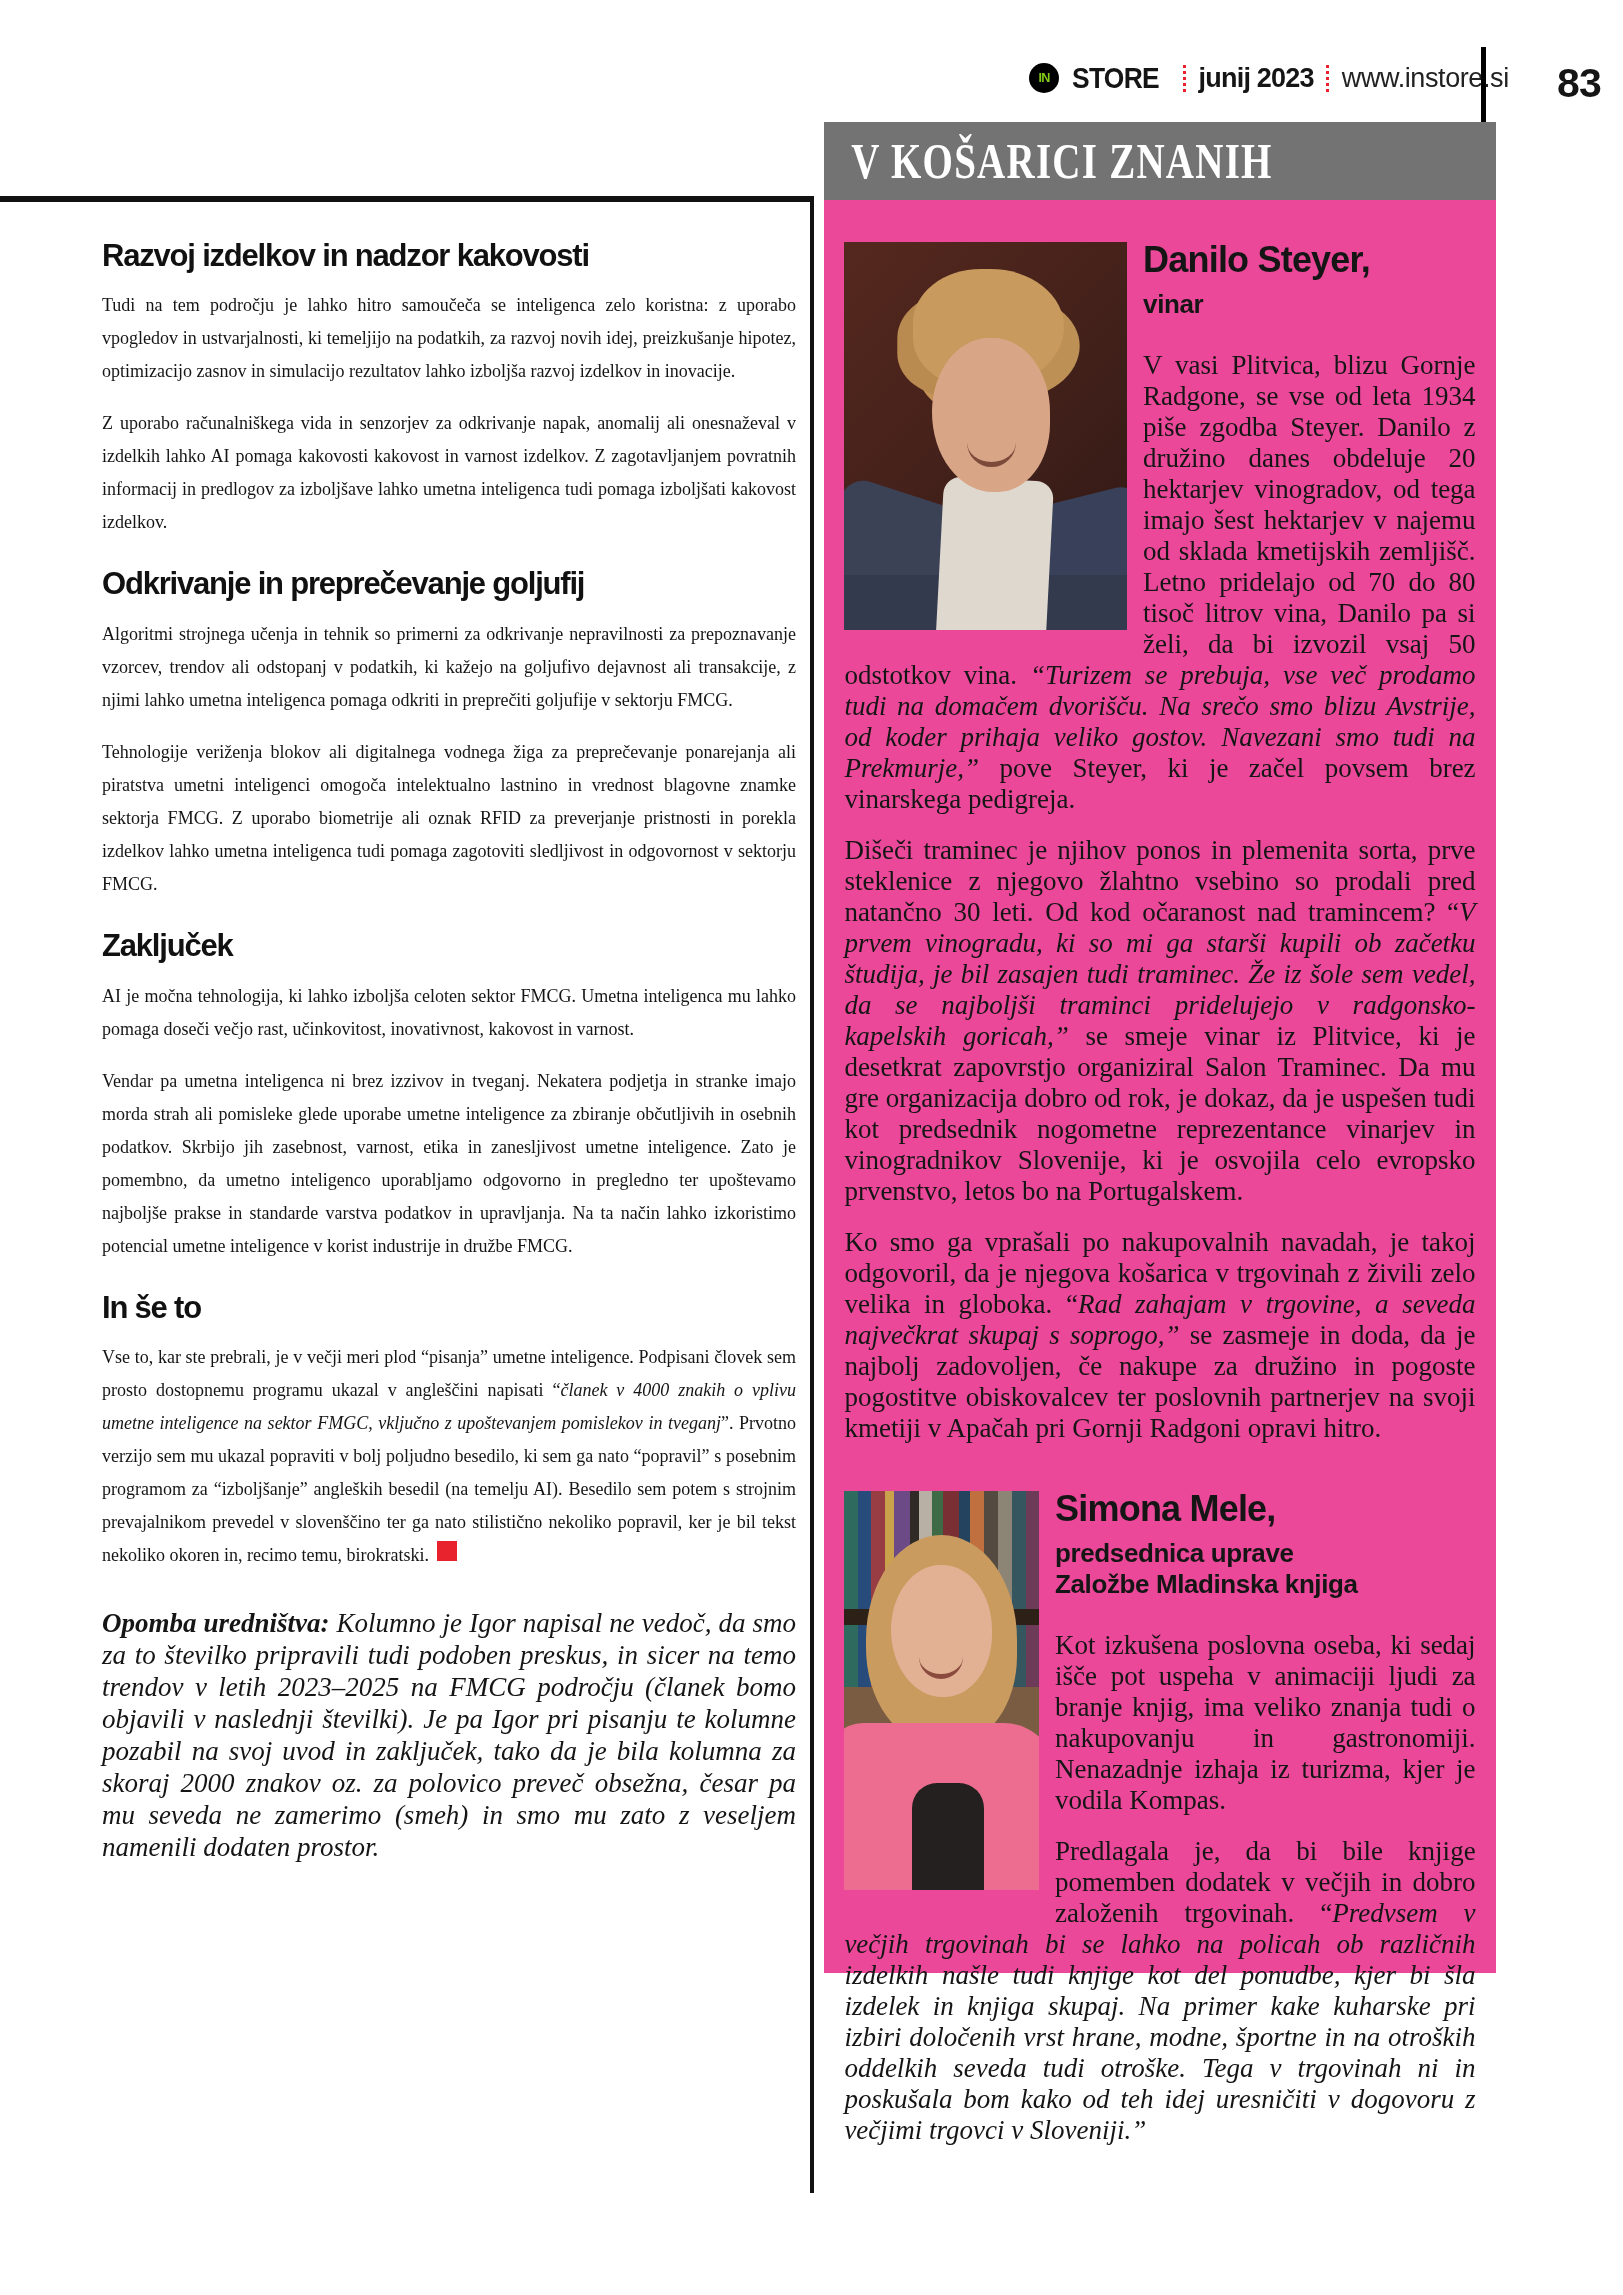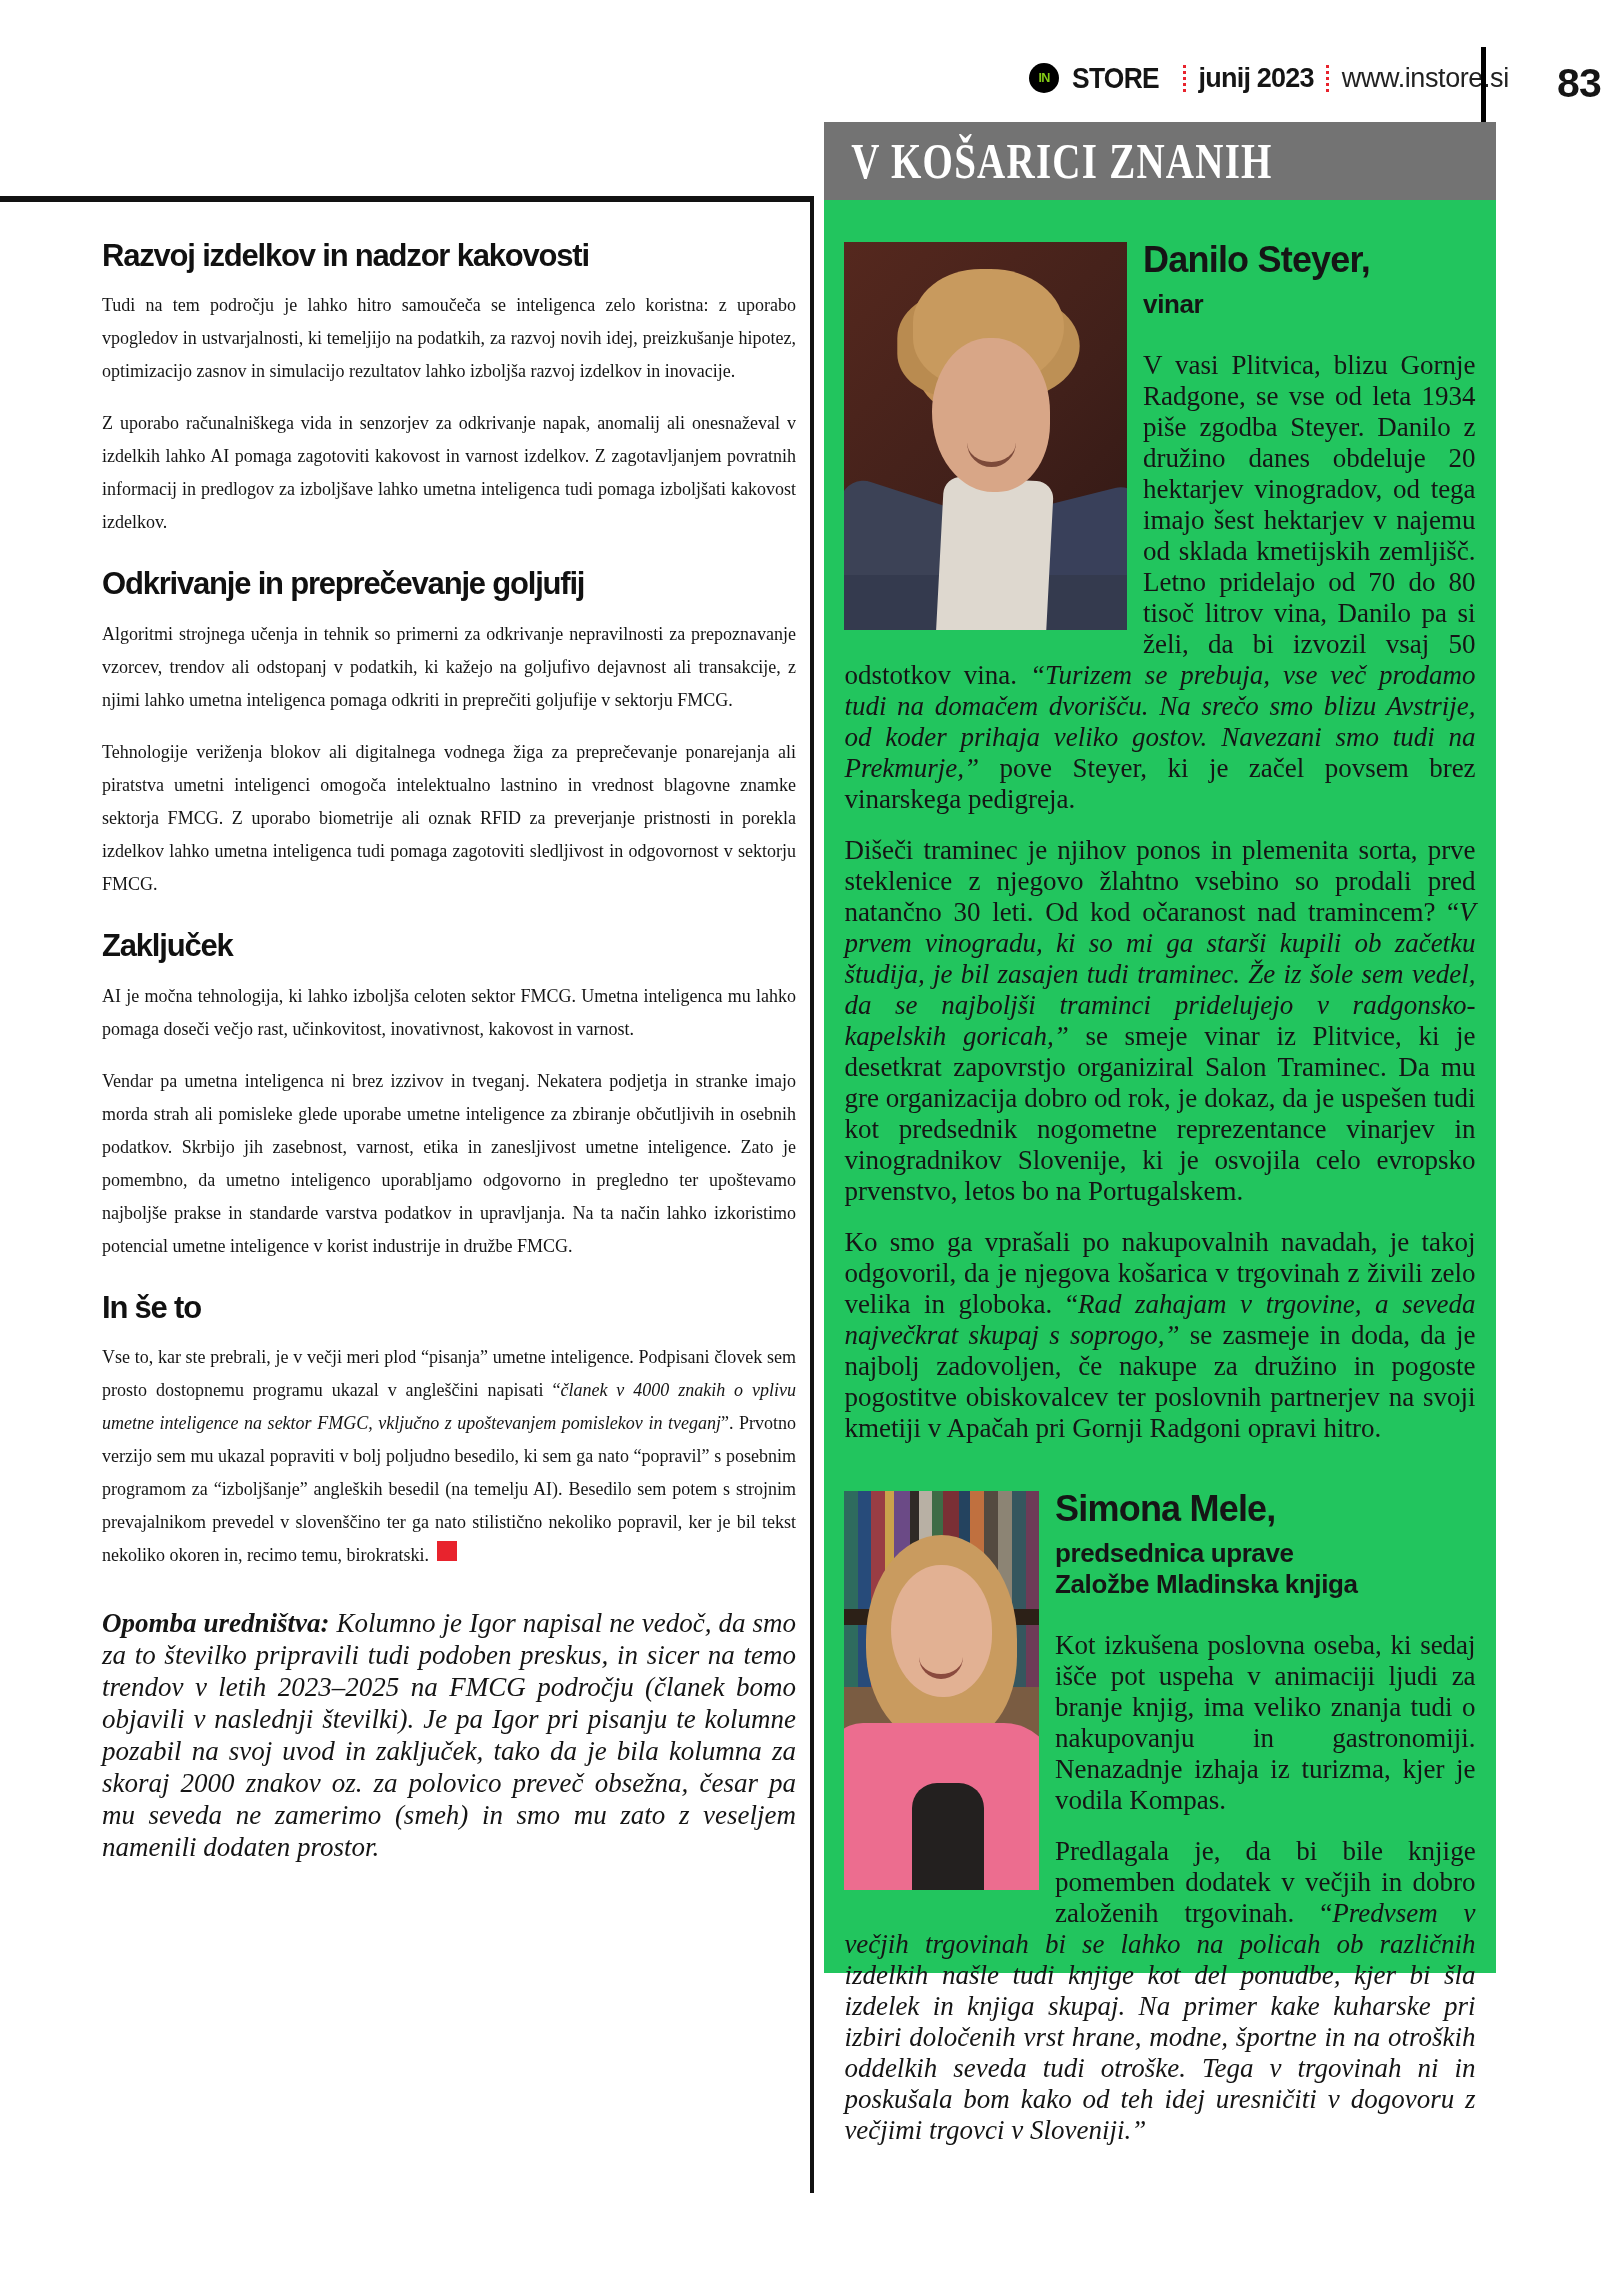--- a/index.html
+++ b/index.html
@@ -20,21 +20,21 @@
   .page-num{position:absolute;left:1557px;top:60px;font:700 41px "Liberation Sans",sans-serif;letter-spacing:-0.8px;}
   
   .rule-h{position:absolute;left:0;top:196px;width:814px;height:5.5px;background:#121212;}
   .rule-v{position:absolute;left:810px;top:196px;width:3.9px;height:1997px;background:#121212;}
   
   .banner{position:absolute;left:824px;top:122px;width:672px;height:79px;background:#737373;overflow:hidden;}
   .banner-inner{display:inline-block;transform:scaleX(.78);transform-origin:left center;
     font:700 50px "Liberation Serif",serif;color:#fff;letter-spacing:1.6px;
     padding-left:35px;line-height:79px;white-space:nowrap;}
   .gray-panel{position:absolute;left:824px;top:200px;width:672px;height:1773px;
-    background:#22c55e;box-sizing:border-box;padding:39px 20.4px 0 20.4px;}
+    background:#ec4899;box-sizing:border-box;padding:39px 20.4px 0 20.4px;}
   
   .left-col{position:absolute;left:102px;top:236px;width:694px;}
   .lheading{font:700 31px "Liberation Sans",sans-serif;letter-spacing:-1.2px;color:#111;
     margin:27px 0 15.7px 0;}
   .lheading.first{margin-top:1.6px;}
   .para{font-size:18px;line-height:33px;text-align:justify;margin:0 0 19px 0;}
   .gray-panel .para{font-size:27px;line-height:31px;margin:0 0 20.4px 0;font-family:Liberation Serif, serif;}
   .it{font-style:italic;}
   .bit{font-weight:700;font-style:italic;}
   .endsq{display:inline-block;width:20.4px;height:20.4px;background:#e8232d;margin-left:7.9px;vertical-align:baseline;}
@@ -90,21 +90,21 @@
 <div class="mast-bar"></div>
 <div class="page-num">83</div>
 
 <div class="rule-h"></div>
 <div class="rule-v"></div>
 
 <div class="left-col">
   <div>
       <h2 class="lheading first">Razvoj izdelkov in nadzor kakovosti</h2>
       <p class="para"><span class="">Tudi na tem področju je lahko hitro samoučeča se inteligenca zelo koristna: z uporabo vpogledov in ustvarjalnosti, ki temeljijo na podatkih, za razvoj novih idej, preizkušanje hipotez, optimizacijo zasnov in simulacijo rezultatov lahko izboljša razvoj izdelkov in inovacije.</span></p>
-      <p class="para"><span class="">Z uporabo računalniškega vida in senzorjev za odkrivanje napak, anomalij ali onesnaževal v izdelkih lahko AI pomaga zagotoviti kakovost in varnost izdelkov. Z zagotavljanjem povratnih informacij in predlogov za izboljšave lahko umetna inteligenca tudi pomaga izboljšati kakovost izdelkov.</span></p>
+      <p class="para"><span class="">Z uporabo računalniškega vida in senzorjev za odkrivanje napak, anomalij ali onesnaževal v izdelkih lahko AI pomaga kakovosti kakovost in varnost izdelkov. Z zagotavljanjem povratnih informacij in predlogov za izboljšave lahko umetna inteligenca tudi pomaga izboljšati kakovost izdelkov.</span></p>
       <h2 class="lheading">Odkrivanje in preprečevanje goljufij</h2>
       <p class="para"><span class="">Algoritmi strojnega učenja in tehnik so primerni za odkrivanje nepravilnosti za prepoznavanje vzorcev, trendov ali odstopanj v podatkih, ki kažejo na goljufivo dejavnost ali transakcije, z njimi lahko umetna inteligenca pomaga odkriti in preprečiti goljufije v sektorju FMCG.</span></p>
       <p class="para"><span class="">Tehnologije veriženja blokov ali digitalnega vodnega žiga za preprečevanje ponarejanja ali piratstva umetni inteligenci omogoča intelektualno lastnino in vrednost blagovne znamke sektorja FMCG. Z uporabo biometrije ali oznak RFID za preverjanje pristnosti in porekla izdelkov lahko umetna inteligenca tudi pomaga zagotoviti sledljivost in odgovornost v sektorju FMCG.</span></p>
       <h2 class="lheading">Zaključek</h2>
       <p class="para"><span class="">AI je močna tehnologija, ki lahko izboljša celoten sektor FMCG. Umetna inteligenca mu lahko pomaga doseči večjo rast, učinkovitost, inovativnost, kakovost in varnost.</span></p>
       <p class="para"><span class="">Vendar pa umetna inteligenca ni brez izzivov in tveganj. Nekatera podjetja in stranke imajo morda strah ali pomisleke glede uporabe umetne inteligence za zbiranje občutljivih in osebnih podatkov. Skrbijo jih zasebnost, varnost, etika in zanesljivost umetne inteligence. Zato je pomembno, da umetno inteligenco uporabljamo odgovorno in pregledno ter upoštevamo najboljše prakse in standarde varstva podatkov in upravljanja. Na ta način lahko izkoristimo potencial umetne inteligence v korist industrije in družbe FMCG.</span></p>
       <h2 class="lheading">In še to</h2>
       <p class="para"><span class="">Vse to, kar ste prebrali, je v večji meri plod “pisanja” umetne inteligence. Podpisani človek sem prosto dostopnemu programu ukazal v angleščini napisati “</span><span class="it">članek v 4000 znakih o vplivu umetne inteligence na sektor FMGC, vključno z upoštevanjem pomislekov in tveganj</span><span class="">”. Prvotno verzijo sem mu ukazal popraviti v bolj poljudno besedilo, ki sem ga nato “popravil” s posebnim programom za “izboljšanje” angleških besedil (na temelju AI). Besedilo sem potem s strojnim prevajalnikom prevedel v slovenščino ter ga nato stilistično nekoliko popravil, ker je bil tekst nekoliko okoren in, recimo temu, birokratski.</span><span class="endsq"></span></p>
     </div>
   <div class="note"><span class="bit">Opomba uredništva: </span><span class="it">Kolumno je Igor napisal ne vedoč, da smo za to številko pripravili tudi podoben preskus, in sicer na temo trendov v letih 2023–2025 na FMCG področju (članek bomo objavili v naslednji številki). Je pa Igor pri pisanju te kolumne pozabil na svoj uvod in zaključek, tako da je bila kolumna za skoraj 2000 znakov oz. za polovico preveč obsežna, česar pa mu seveda ne zamerimo (smeh) in smo mu zato z veseljem namenili dodaten prostor.</span></div>

